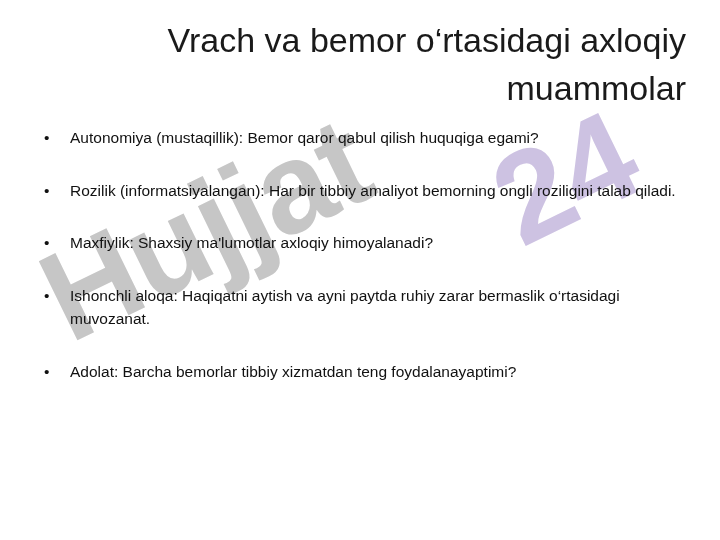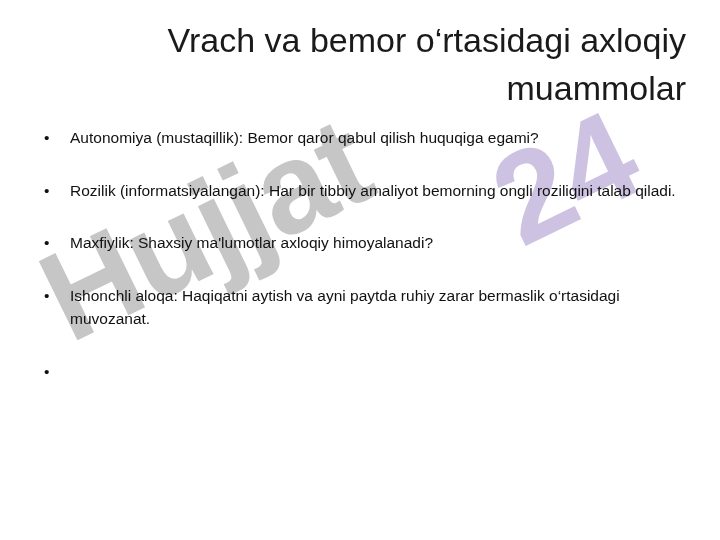--- a/index.html
+++ b/index.html
@@ -128,17 +128,18 @@
         <span>Maxfiylik: Shaxsiy ma'lumotlar axloqiy himoyalanadi?</span>
       </div>
 
       <div class="bullet">
         <span class="dot">•</span>
         <span>Ishonchli aloqa: Haqiqatni aytish va ayni paytda ruhiy zarar bermaslik o‘rtasidagi muvozanat.</span>
       </div>
 
       <div class="bullet">
         <span class="dot">•</span>
+        <span>Adolat: Barcha bemorlar tibbiy xizmatdan teng foydalanayaptimi?</span>
       </div>
 
     </div>
   </div>
 </div>
 
 </body></html>

